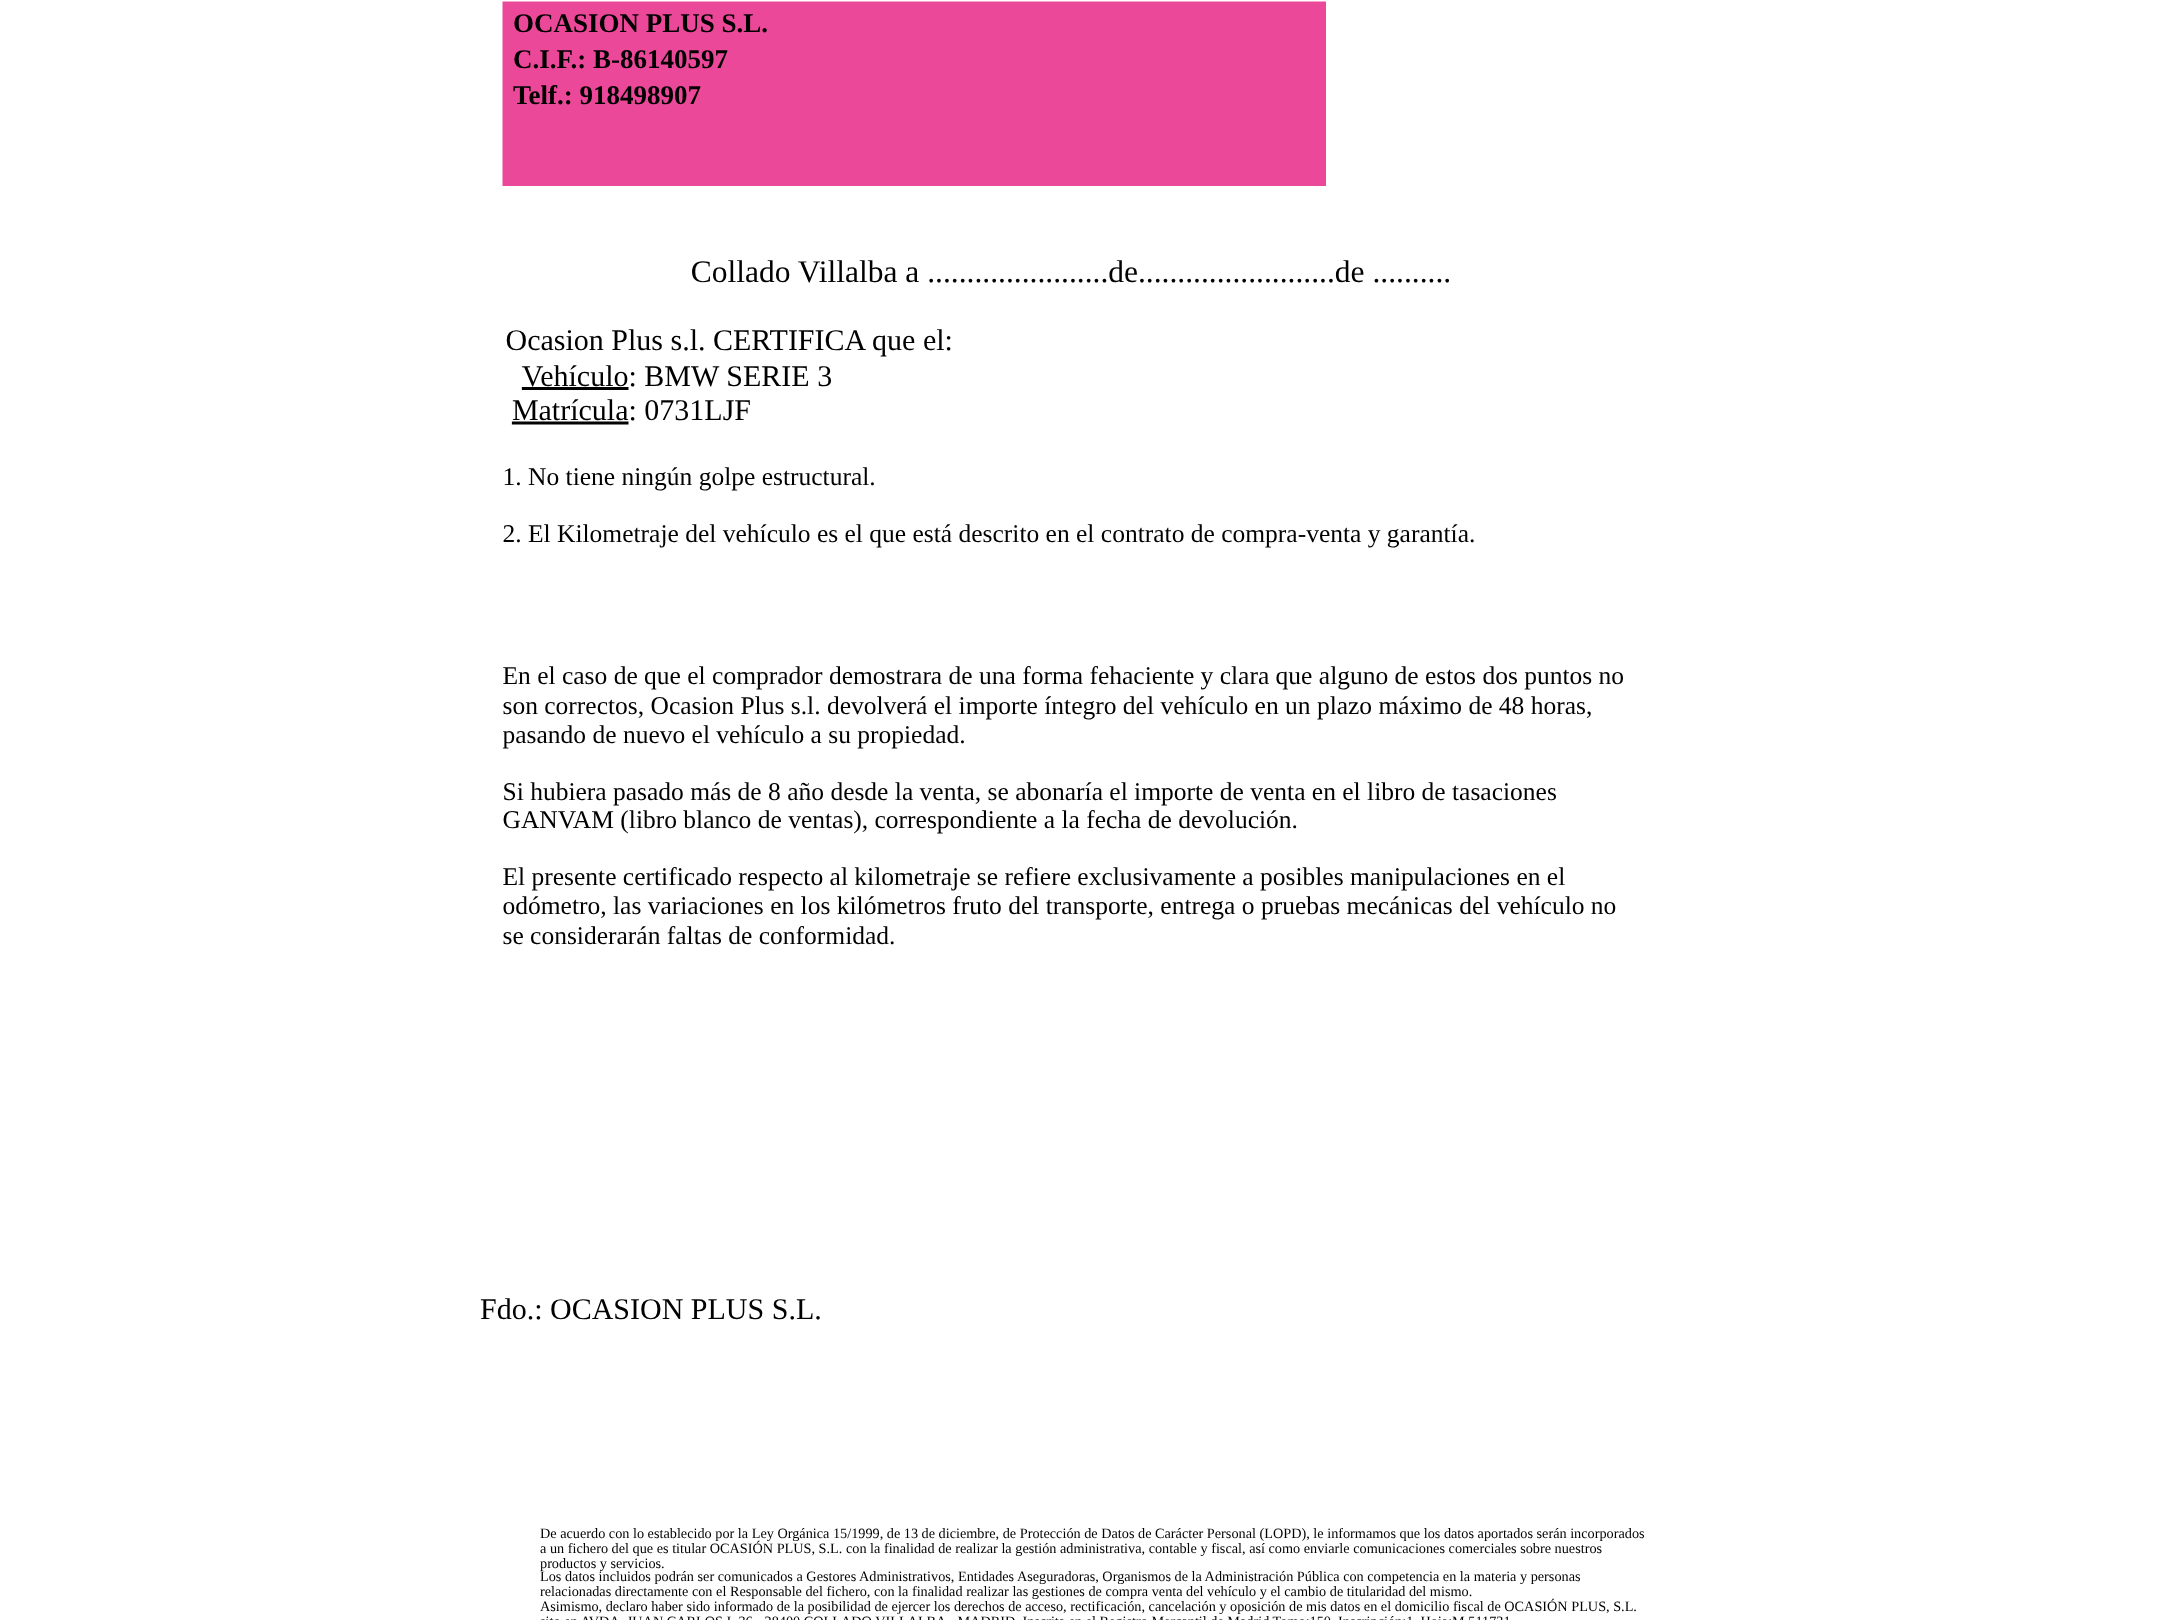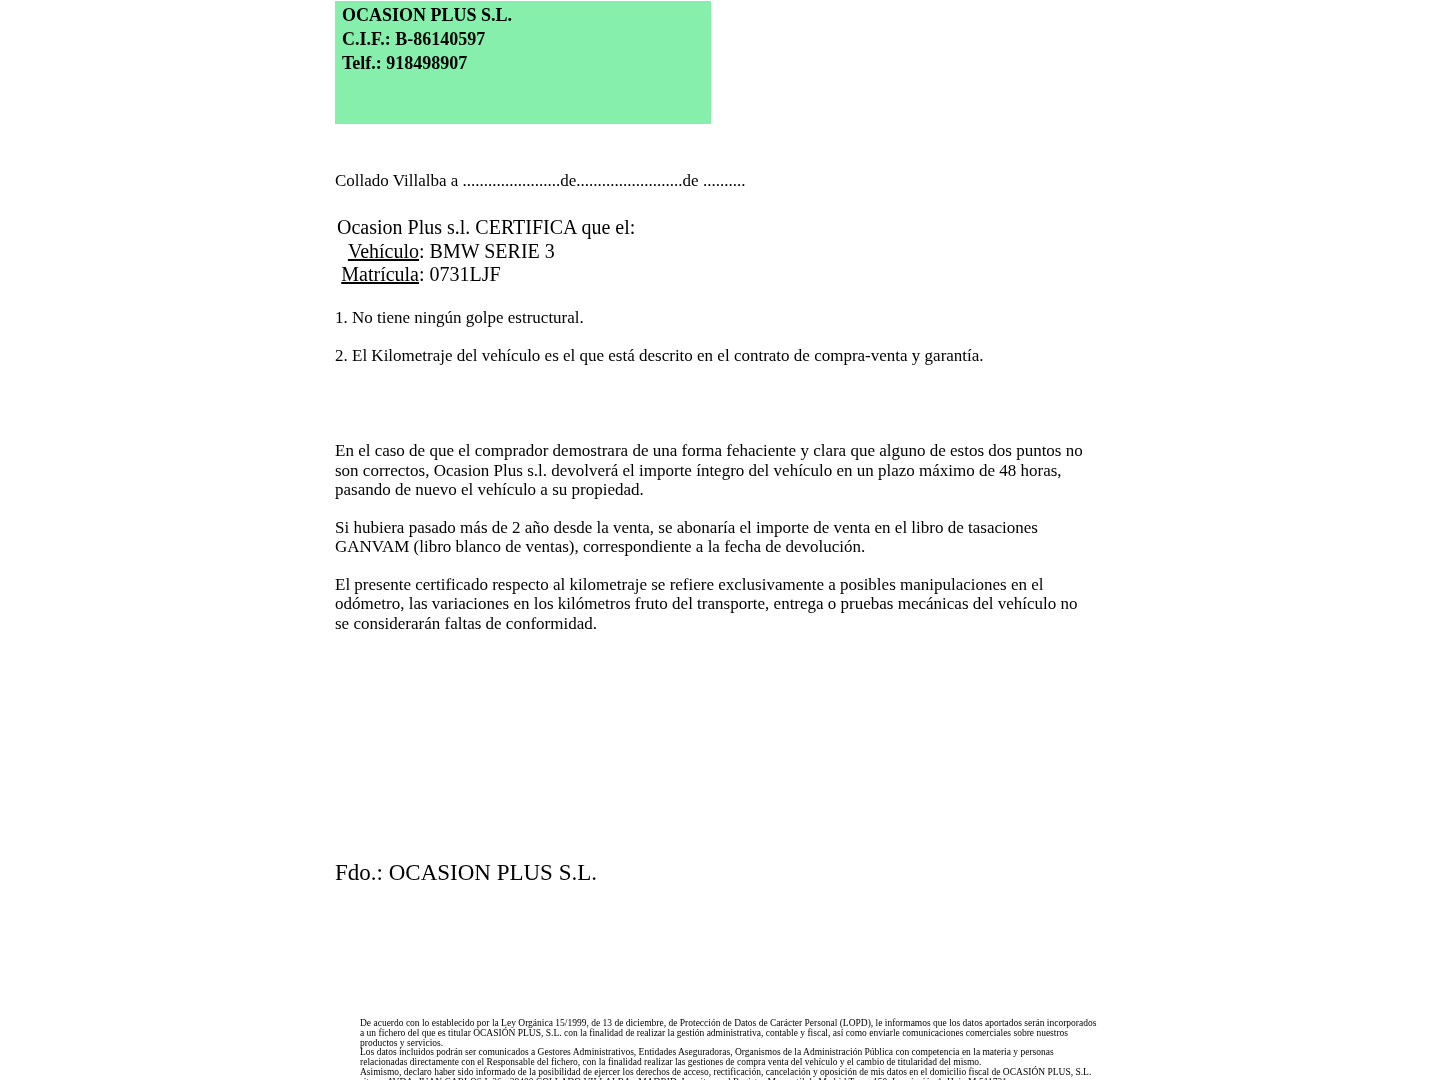--- a/index.html
+++ b/index.html
@@ -14,38 +14,38 @@
   }
   .page {
     position: absolute;
     inset: 0;
     background: #ffffff;
   }
   .header-box {
     position: absolute;
     left: 335px;
     top: 1px;
-    width: 376px;
+    width: 549px;
     height: 123px;
-    background: #86efac;
+    background: #ec4899;
     padding: 2px 8px 0 7px;
   }
   .header-box .hline {
     font-weight: bold;
     font-size: 18px;
     line-height: 24px;
     white-space: nowrap;
   }
   .date-line {
     position: absolute;
     left: 335px;
     top: 171px;
     width: 758px;
-    text-align: left;
-    font-size: 17px;
+    text-align: center;
+    font-size: 21px;
     line-height: 20px;
   }
   .certify {
     position: absolute;
     left: 337px;
     top: 216px;
     width: 700px;
     font-size: 20px;
     line-height: 23.5px;
   }
@@ -73,23 +73,23 @@
     top: 441px;
     width: 760px;
     font-size: 17px;
   }
   .paragraphs p {
     line-height: 19.5px;
     margin-bottom: 18px;
   }
   .signature {
     position: absolute;
-    left: 335px;
+    left: 320px;
     top: 863px;
-    font-size: 23px;
+    font-size: 20px;
     line-height: 20px;
   }
   .legal-footer {
     position: absolute;
     left: 330px;
     top: 1019px;
     width: 772px;
     font-size: 9.5px;
   }
   .legal-footer p {
@@ -120,21 +120,21 @@
     </div>
   </div>
 
   <div class="points">
     <p>1. No tiene ningún golpe estructural.</p>
     <p>2. El Kilometraje del vehículo es el que está descrito en el contrato de compra-venta y garantía.</p>
   </div>
 
   <div class="paragraphs">
     <p>En el caso de que el comprador demostrara de una forma fehaciente y clara que alguno de estos dos puntos no son correctos, Ocasion Plus s.l. devolverá el importe íntegro del vehículo en un plazo máximo de 48 horas, pasando de nuevo el vehículo a su propiedad.</p>
-    <p>Si hubiera pasado más de 2 año desde la venta, se abonaría el importe de venta en el libro de tasaciones GANVAM (libro blanco de ventas), correspondiente a la fecha de devolución.</p>
+    <p>Si hubiera pasado más de 8 año desde la venta, se abonaría el importe de venta en el libro de tasaciones GANVAM (libro blanco de ventas), correspondiente a la fecha de devolución.</p>
     <p>El presente certificado respecto al kilometraje se refiere exclusivamente a posibles manipulaciones en el odómetro, las variaciones en los kilómetros fruto del transporte, entrega o pruebas mecánicas del vehículo no se considerarán faltas de conformidad.</p>
   </div>
 
   <div class="signature">Fdo.: OCASION PLUS S.L.</div>
 
   <div class="legal-footer">
     <p>De acuerdo con lo establecido por la Ley Orgánica 15/1999, de 13 de diciembre, de Protección de Datos de Carácter Personal (LOPD), le informamos que los datos aportados serán incorporados a un fichero del que es titular OCASIÓN PLUS, S.L. con la finalidad de realizar la gestión administrativa, contable y fiscal, así como enviarle comunicaciones comerciales sobre nuestros productos y servicios.</p>
     <p>Los datos incluidos podrán ser comunicados a Gestores Administrativos, Entidades Aseguradoras, Organismos de la Administración Pública con competencia en la materia y personas relacionadas directamente con el Responsable del fichero, con la finalidad realizar las gestiones de compra venta del vehículo y el cambio de titularidad del mismo.</p>
     <p>Asimismo, declaro haber sido informado de la posibilidad de ejercer los derechos de acceso, rectificación, cancelación y oposición de mis datos en el domicilio fiscal de OCASIÓN PLUS, S.L. sito en AVDA. JUAN CARLOS I, 36 - 28400 COLLADO VILLALBA - MADRID. Inscrita en el Registro Mercantil de Madrid Tomo:150, Inscripción:1, Hoja:M 511731</p>
   </div>

